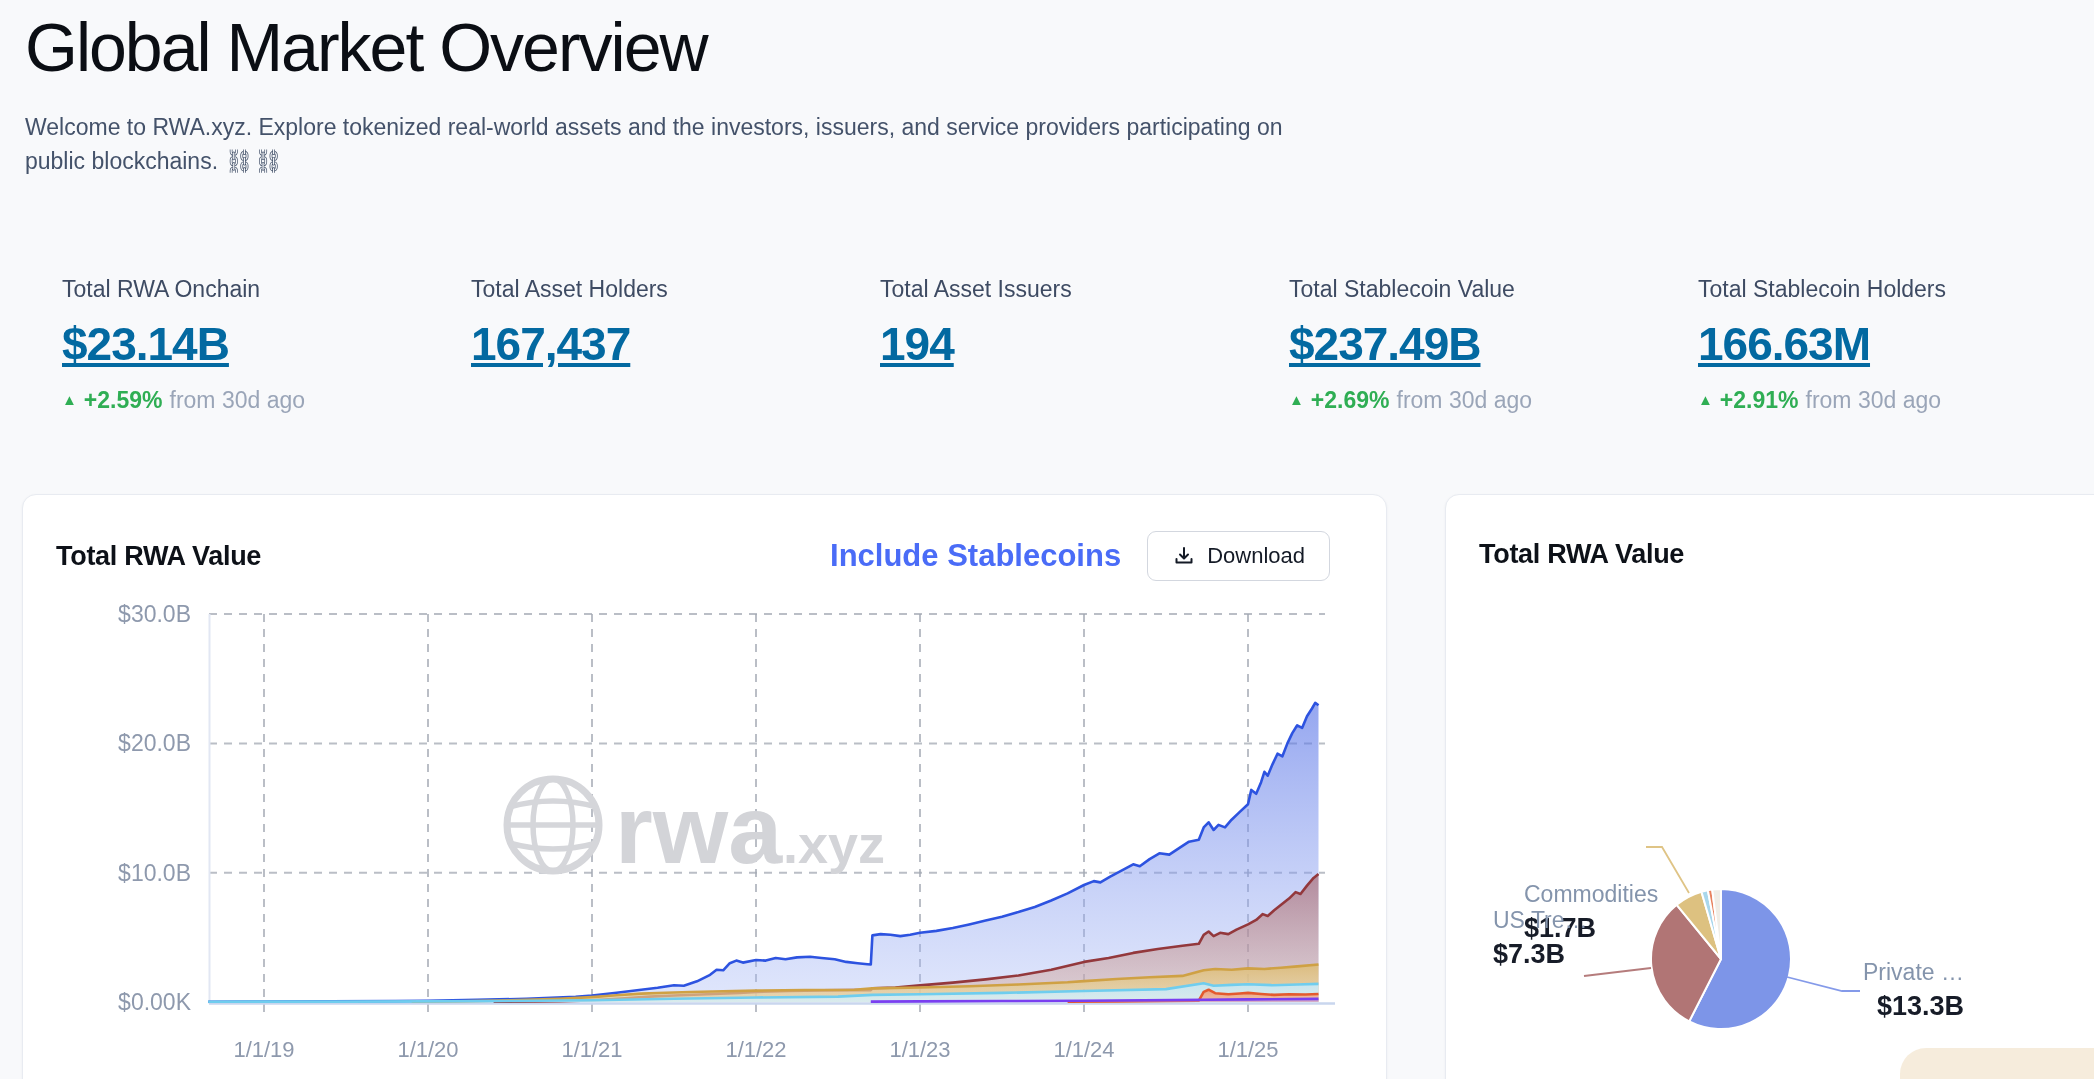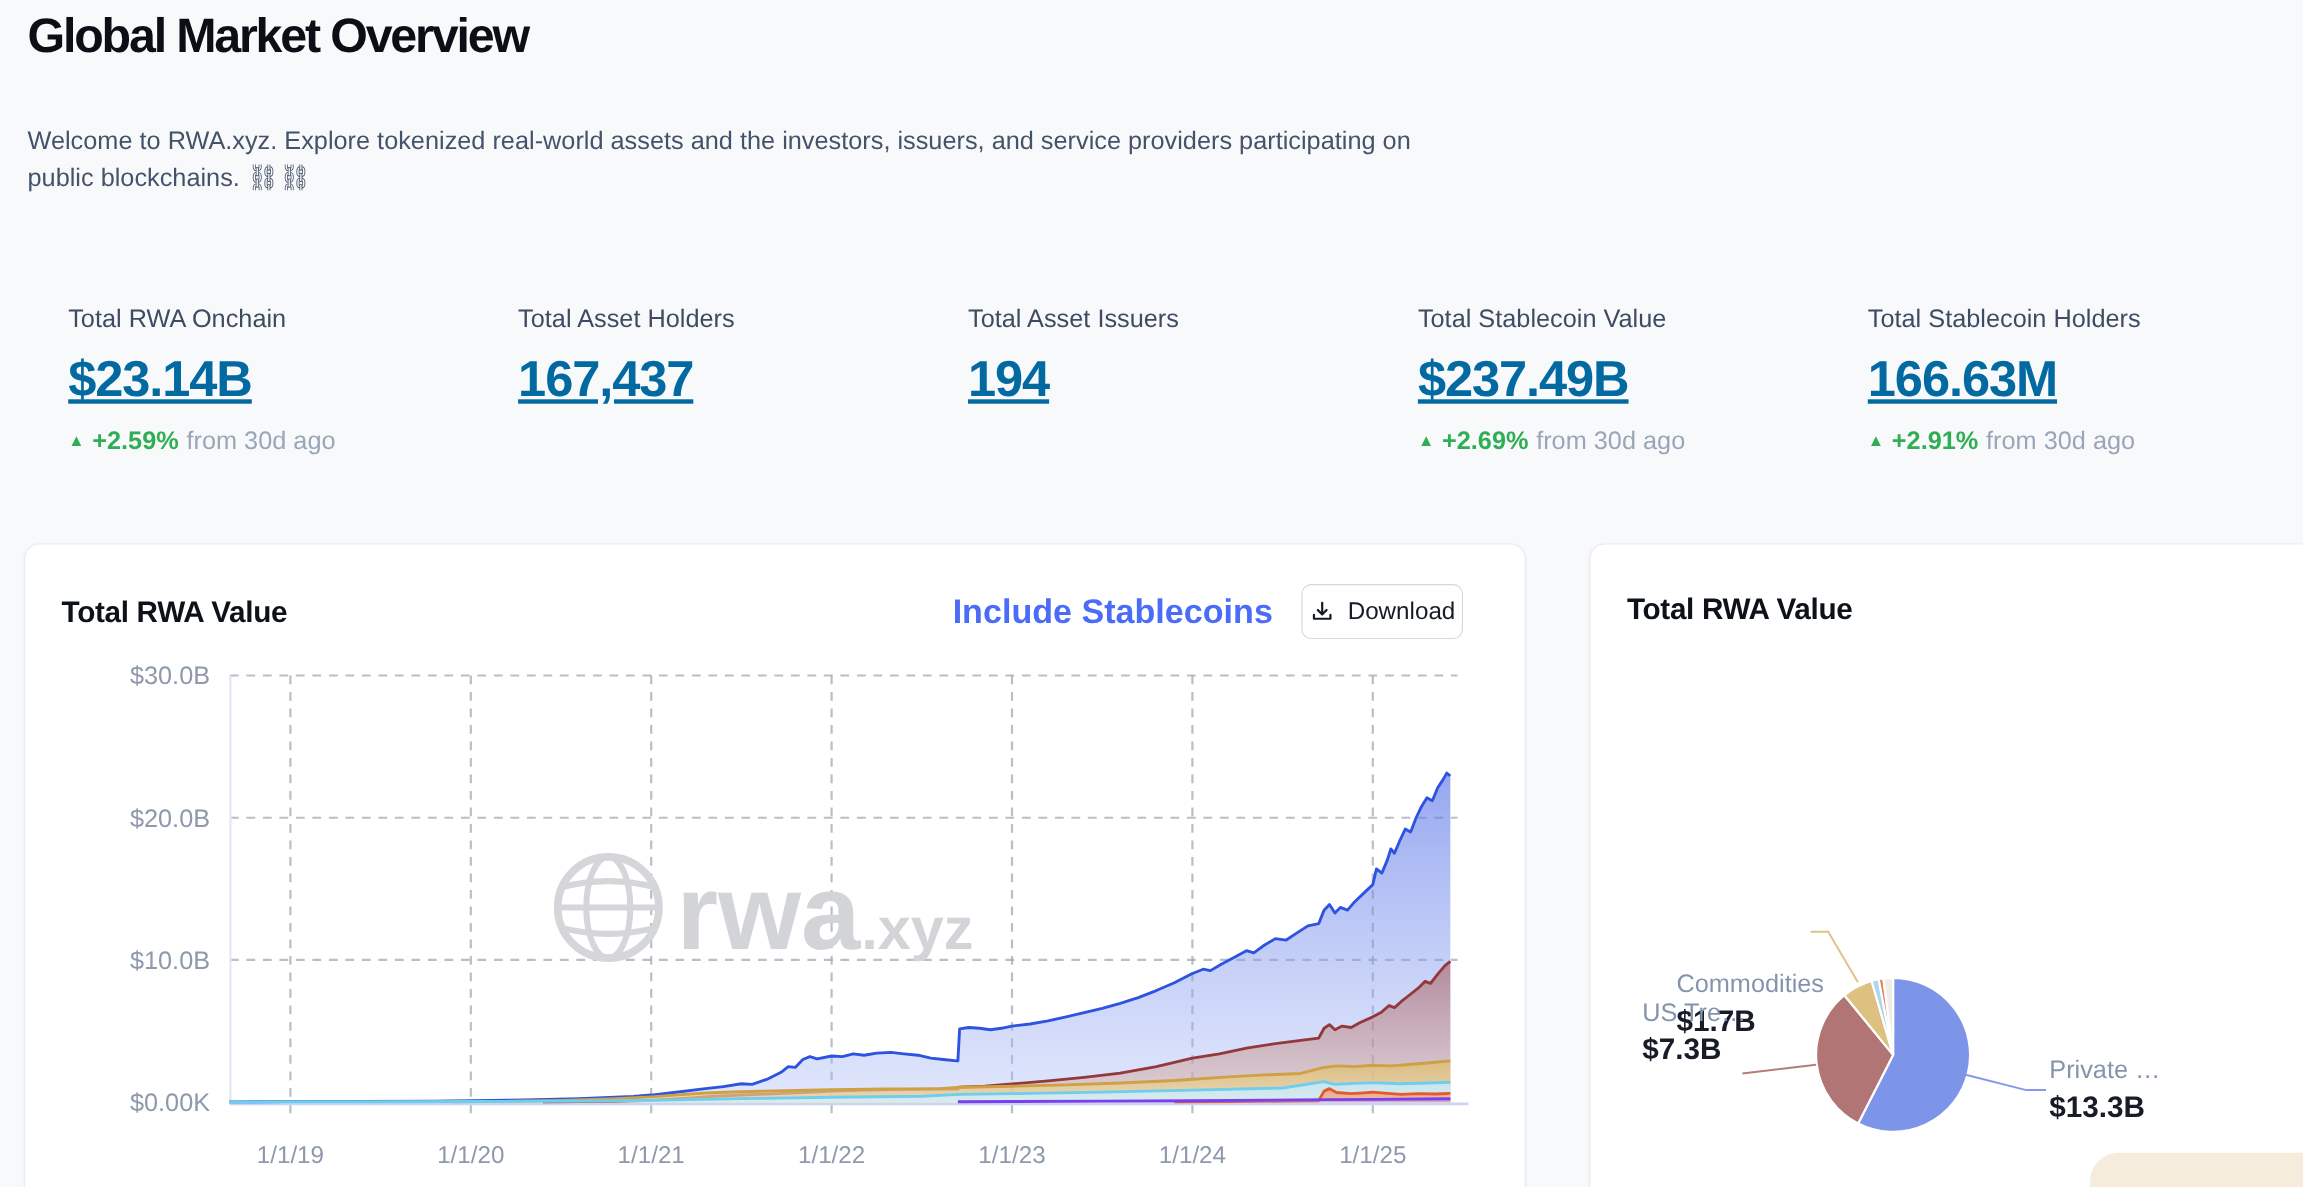--- a/index.html
+++ b/index.html
@@ -1,19 +1,19 @@
 <!DOCTYPE html>
 <html><head>
 <meta charset="utf-8">
 <style>
   * { margin:0; padding:0; box-sizing:border-box; }
   html,body { width:2094px; height:1079px; overflow:hidden; }
   body { background:#f8f9fb; font-family:"Liberation Sans", sans-serif; position:relative; }
 
-  .page-title { position:absolute; left:25px; top:8px; font-size:44px; font-weight:700;
+  .page-title { position:absolute; left:25px; top:8px; font-size:68px; font-weight:400;
     letter-spacing:-2px; color:#0b0e14; }
   .page-sub { position:absolute; left:25px; top:110px; font-size:23px; line-height:34px;
     color:#44526a; }
 
   
   .stats { position:absolute; left:25px; top:276px; display:grid;
     grid-template-columns:repeat(5, 409px);margin-left:37px; }
   .stat-label { font-size:23px; color:#3e4b63; }
   .stat-value { margin-top:14px; font-size:46px; font-weight:700; color:#0369a1; letter-spacing:-1px;text-decoration:underline; }
   .stat-delta { margin-top:16px; font-size:23px; height:28px; }
@@ -27,39 +27,39 @@
   .card-left { left:22px; width:1365px; height:640px; }
   .card-right { left:1445px; width:680px; height:640px; }
   .card h2 { font-size:27px; font-weight:700; color:#0d1118; letter-spacing:-0.3px; }
 
   .card-head { position:absolute; left:33px; right:56px; top:36px; display:flex;
     justify-content:space-between; align-items:center; }
   .head-right { display:flex; align-items:center; }
   .include-link { font-size:31px; font-weight:600; color:#4a6cf7; text-decoration:none;
     margin-right:26px; cursor:pointer; }
   .dl-btn { display:flex; align-items:center; gap:11px; background:#fff;
-    border:1.5px solid #d3d7df; border-radius:9px; padding:11px 6px; font-size:22px;
+    border:1.5px solid #d3d7df; border-radius:9px; padding:11px 24px; font-size:22px;
     font-weight:500; color:#141a26; font-family:"Liberation Sans", sans-serif; cursor:pointer; }
 
   .chart-svg { position:absolute; left:0; top:0; }
   .grid { stroke:#a3a9b3; stroke-width:2; stroke-dasharray:8 7; opacity:.75; }
   .axis-v { stroke:#e2e7f3; stroke-width:2; }
   .axis-h { stroke:#c9d6ee; stroke-width:2.5; }
   .ytick { font:23px "Liberation Sans", sans-serif; fill:#8e99ad; }
   .xtick { font:22px "Liberation Sans", sans-serif; fill:#8e99ad; }
   .wm-txt { fill:#d3d4d8; font-weight:600; font-family:"Liberation Sans", sans-serif; }
 
   .rc-title { position:absolute; left:33px; top:44px; }
 
   .pie-label { position:absolute; }
   .pie-label .pl-name { display:block; font-size:23px; color:#8494ac; }
   .pie-label .pl-val { display:block; font-size:27px; font-weight:600; color:#171c28; margin-top:5px; }
   .pl-commodities { left:78px; top:386px; }
   .pl-ustre { left:47px; top:412px; }
-  .pl-private { left:417px; top:464px; text-align:left; }
+  .pl-private { left:417px; top:464px; text-align:right; }
 
   .overlay-bubble { position:absolute; left:1900px; top:1048px; width:270px; height:80px;
     background:#f4e9d6; border-radius:26px; opacity:.85; }
 </style>
 </head>
 <body>
 
 <h1 class="page-title">Global Market Overview</h1>
 
 <p class="page-sub"><span>Welcome to RWA.xyz. Explore tokenized real-world assets and the investors, issuers, and service providers participating on</span><br>

